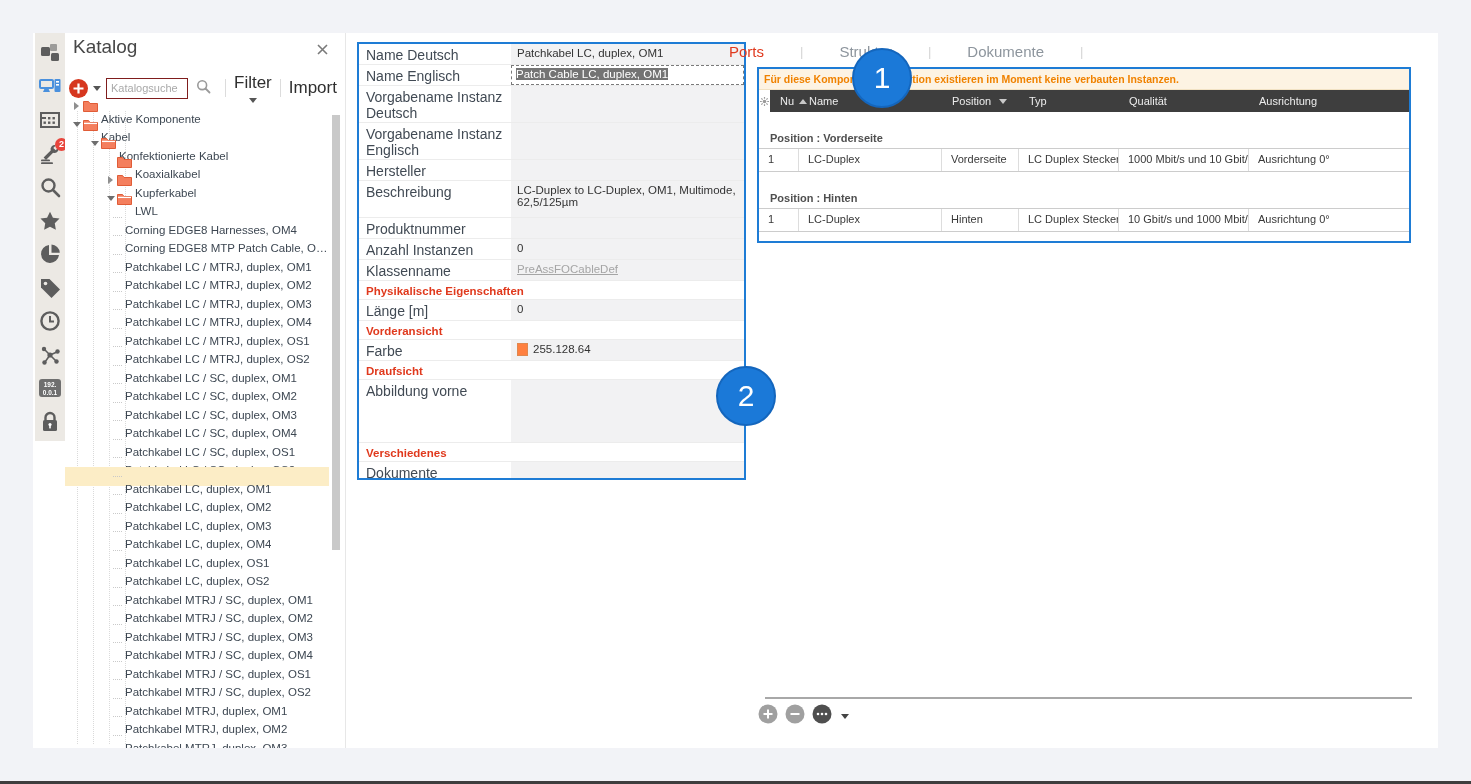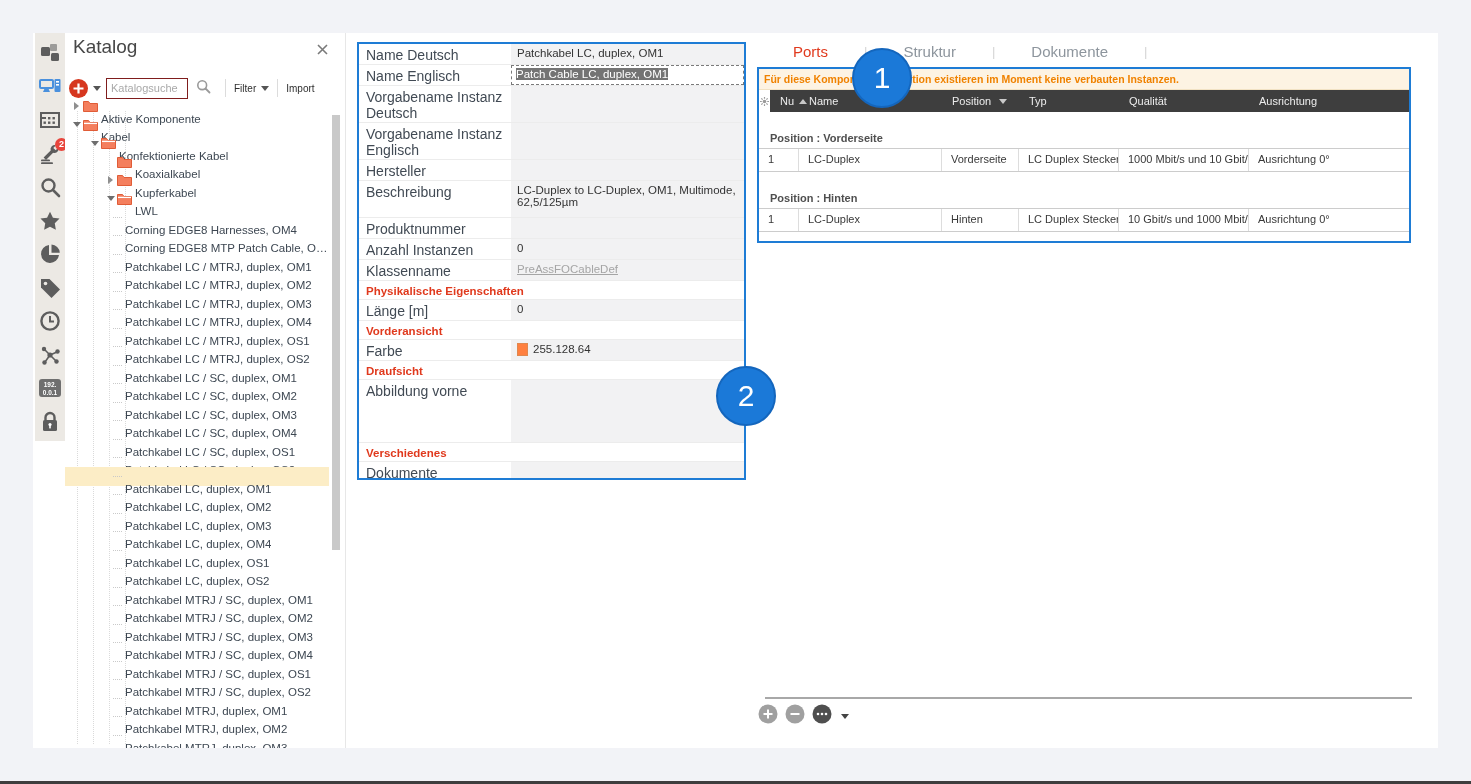--- a/index.html
+++ b/index.html
@@ -24,21 +24,21 @@
   .catalog{position:absolute;left:32px;top:0;width:281px;height:715px;background:#fff;border-right:1px solid #e7e7e7;box-sizing:border-box;}
   .cat-title{position:absolute;left:8px;top:3px;font-size:19px;color:#474747;}
   .cat-close{position:absolute;right:17px;top:8px;width:11px;height:11px;cursor:pointer;}
   .cat-toolbar{position:absolute;left:3px;top:43px;height:24px;display:flex;align-items:center;}
   .add-caret{width:0;height:0;border-left:4px solid transparent;border-right:4px solid transparent;border-top:5px solid #555;margin:0 5px 0 4px;}
   .cat-search{width:72px;height:19px;border:1px solid #7f1d1d;font-size:11px;padding:0 4px;color:#333;
     font-family:"Liberation Sans",sans-serif;outline:none;}
   .cat-search::placeholder{color:#a9a9a9;}
   .mag{margin:0 6px 0 8px;}
   .tb-sep{width:1px;height:18px;background:#dcdcdc;margin:0 8px;}
-  .tb-label{font-size:10px;color:#2f2f2f;display:flex;align-items:center;gap:5px;cursor:pointer;}
+  .tb-label{font-size:17px;color:#2f2f2f;display:flex;align-items:center;gap:5px;cursor:pointer;flex-direction:column;}
   .flt-caret{width:0;height:0;border-left:4px solid transparent;border-right:4px solid transparent;border-top:5px solid #555;}
 
   
   .tree{position:absolute;left:0;top:64px;right:0;bottom:0;overflow:hidden;}
   .guide{position:absolute;top:14px;bottom:4px;width:0;border-left:1px dotted #dadada;}
   .tree-row{height:18.5px;display:flex;align-items:center;font-size:11.5px;color:#3d4752;
     position:relative;margin-right:16px;cursor:pointer;white-space:nowrap;}
   .tree-row.sel{background:#fcedc6;}
   .lvl0{padding-left:6px}.lvl1{padding-left:24px}.lvl2{padding-left:40px}.lvl3{padding-left:48px}
   .expander{width:11px;height:10px;display:inline-flex;align-items:center;justify-content:center;flex:none;}
@@ -61,21 +61,21 @@
   .selwrap .seltext{background:#737373;color:#fff;}
   .f-section{color:#e0391d;font-weight:bold;font-size:11.5px;padding:4px 0 2px 7px;border-bottom:1px solid #ececec;display:flex;align-items:center;gap:5px;}
   .sysicon{width:9px;height:9px;border:1px solid #c9c9c9;display:inline-block;position:relative;background:#fff;}
   .sysicon::after{content:"";position:absolute;left:2.5px;top:2.5px;width:4px;height:4px;background:#e0391d;}
   .swatch{display:inline-block;width:11px;height:13px;vertical-align:-3px;margin-right:5px;border:1px solid #e0884f;box-sizing:border-box;}
   .h-tall{min-height:36px;}
   .h-xl{min-height:62px;}
   .h-sys{min-height:23px;border-bottom:none;padding-top:6px;}
 
   
-  .tabs{position:absolute;left:760px;top:10px;font-size:15px;display:flex;align-items:center;gap:28px;}
+  .tabs{position:absolute;left:696px;top:10px;font-size:15px;display:flex;align-items:center;gap:28px;}
   .tab{color:#8d959d;cursor:pointer;}
   .tab.active{color:#e0391d;}
   .tabsep{color:#d4d4d4;margin:0 8px;font-size:13px;}
   .tablebox{position:absolute;left:724px;top:34px;width:654px;height:176px;border:2px solid #1e7cd5;box-sizing:border-box;background:#fff;}
   .notice{height:20px;line-height:20px;background:#fdf3e3;border-bottom:1px solid #f2e2c4;
     color:#f08200;font-size:10.5px;font-weight:bold;padding-left:5px;white-space:nowrap;overflow:hidden;}
   .t-head{height:22px;display:flex;}
   .t-gutter{width:11px;flex:none;display:flex;align-items:center;justify-content:center;background:#fff;}
   .t-hbar{flex:1;background:#3e3e3e;display:flex;color:#ededed;font-size:11px;align-items:center;}
   .t-hcell{display:flex;align-items:center;gap:5px;box-sizing:border-box;padding-left:10px;}

